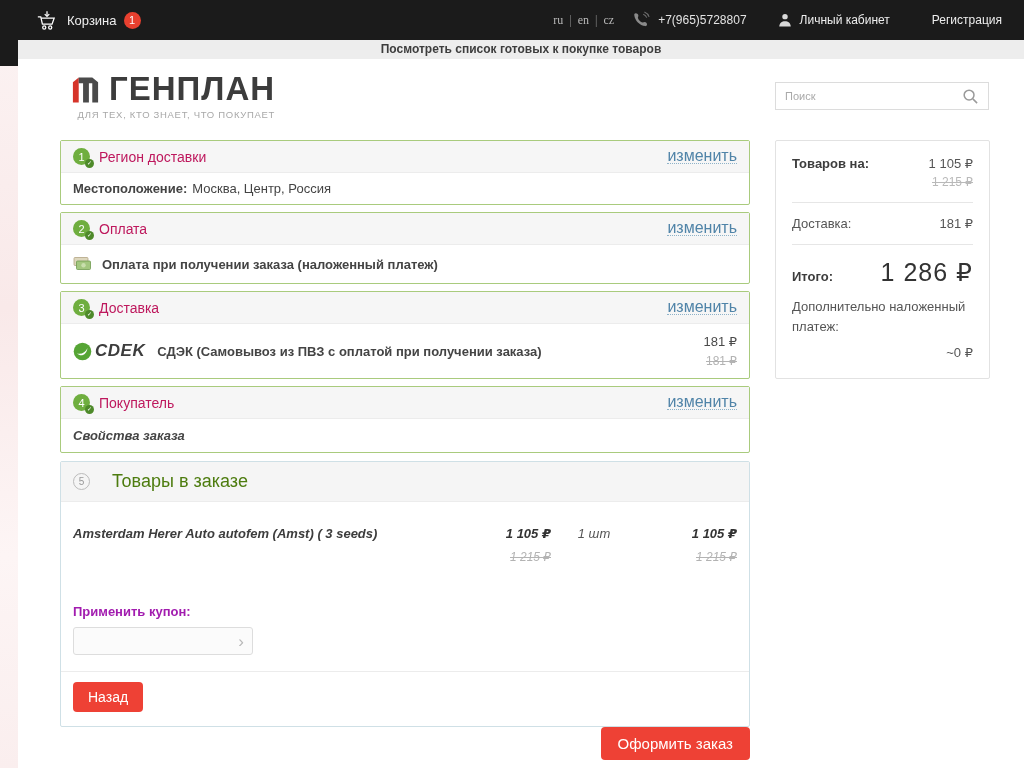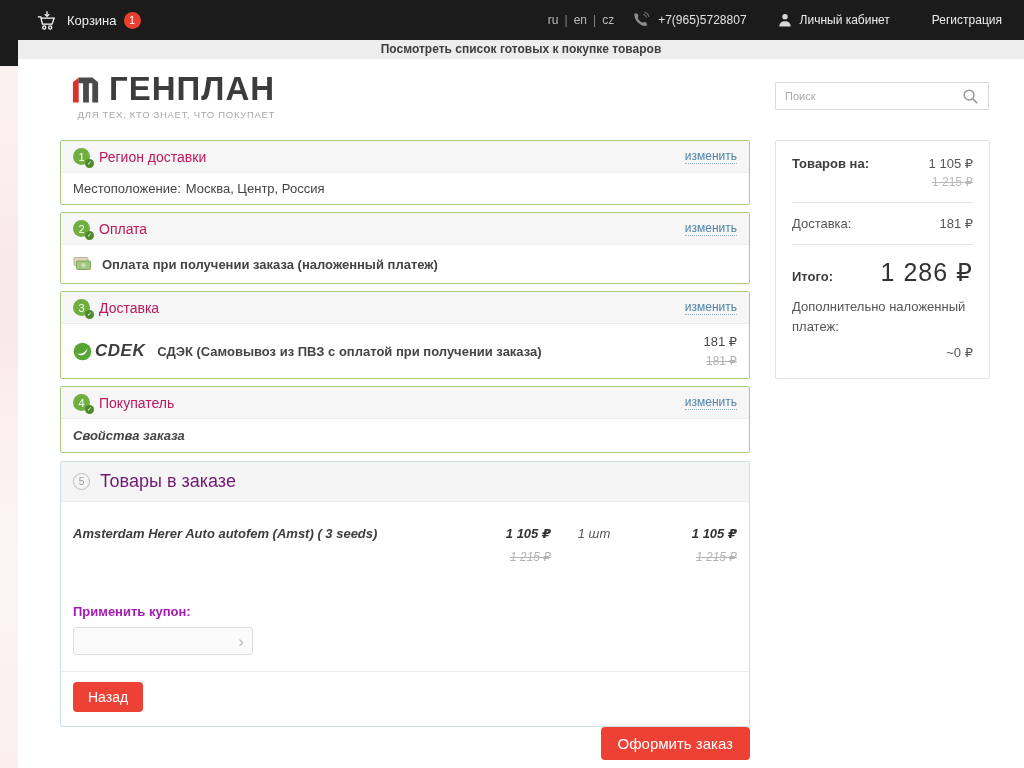--- a/index.html
+++ b/index.html
@@ -8,21 +8,21 @@
 
   
   .topbar { position:absolute; left:0; top:0; width:1024px; height:40px; background:#1b1b1b;
             display:flex; align-items:center; color:#ddd; font-size:12px; z-index:5; }
   .topbar-left { display:flex; align-items:center; margin-left:36px; }
   .cart-link { display:flex; align-items:center; cursor:pointer; }
   .cart-label { color:#eee; font-size:13px; margin-left:9px; }
   .cart-badge { margin-left:7px; background:#e8402f; color:#fff; width:17px; height:17px; border-radius:50%;
                 display:flex; align-items:center; justify-content:center; font-size:11px; }
   .topbar-right { margin-left:auto; display:flex; align-items:center; margin-right:22px; }
-  .langs { color:#b9b9b9; display:flex; align-items:flex-end; }
+  .langs { color:#b9b9b9; display:flex; align-items:flex-end;font-family:Liberation Serif, serif; }
   .lang { color:#b9b9b9; cursor:pointer; }
   .lang-sep { margin:0 6px; color:#888; }
   .phone-wrap { display:flex; align-items:center; margin-left:18px; }
   .phone-number { color:#e3e3e3; margin-left:8px; cursor:pointer; }
   .account-wrap { display:flex; align-items:center; margin-left:30px; cursor:pointer; }
   .account-label { color:#eee; margin-left:7px; }
   .register-link { color:#eee; margin-left:42px; cursor:pointer; }
 
   
   .subbar { position:absolute; left:18px; top:40px; width:1006px; height:19px; background:#ededed;
@@ -54,43 +54,43 @@
 
   
   .step { border:1px solid #a9cb7d; border-radius:2px; background:#fff; margin-bottom:7px; }
   .step-header { background:#f6f6f6; height:32px; display:flex; align-items:center; padding:0 12px;
                  border-bottom:1px solid #ececec; }
   .badge { position:relative; width:17px; height:17px; border-radius:50%; background:#6fae3f; color:#fff;
            font-size:11px; display:flex; align-items:center; justify-content:center; flex:0 0 auto; }
   .badge-check { position:absolute; right:-4px; bottom:-3px; width:9px; height:9px; border-radius:50%;
                  background:#4e8a2a; color:#fff; font-size:6px; line-height:9px; text-align:center; }
   .step-title { font-size:14px; color:#be185d; margin-left:9px; }
-  .edit-link { margin-left:auto; font-size:12px; color:#5084a8; border-bottom:1px dotted #8fb3c9;
+  .edit-link { margin-left:auto; font-size:16px; color:#5084a8; border-bottom:1px dotted #8fb3c9;
                cursor:pointer; line-height:14px; }
   .step-body { padding:8px 12px; font-size:13px; color:#444; }
   .body-flex { display:flex; align-items:center; }
   .bold { font-weight:bold; }
-  .loc-label { font-weight:normal; margin-right:5px; }
+  .loc-label { font-weight:bold; margin-right:5px; }
   .pay-body { padding:11px 12px; }
   .pay-icon { margin-right:10px; flex:0 0 auto; }
   .ship-body { padding:10px 12px; }
   .cdek-logo { display:flex; align-items:center; margin-right:12px; cursor:pointer; }
   .cdek-text { font-style:italic; font-weight:900; font-size:17px; color:#3d3d3d; margin-left:3px; letter-spacing:.5px; }
   .ship-name { flex:1; font-weight:bold; padding-right:10px; }
   .price-stack { text-align:right; flex:0 0 auto; }
   .price-cur { color:#4a4a4a; font-size:13px; }
   .price-old { color:#b3b3b3; font-size:12px; text-decoration:line-through; margin-top:5px; }
 
   
   .order-block { border:1px solid #cfe0e6; border-radius:2px; background:#fff; margin-top:8px; }
   .order-header { background:#f5f5f5; height:40px; display:flex; align-items:center; padding:0 12px;
                   border-bottom:1px solid #ececec; }
   .num-circle { width:17px; height:17px; border-radius:50%; border:1px solid #bbb; color:#999; font-size:10px;
                 display:flex; align-items:center; justify-content:center; flex:0 0 auto; }
-  .order-title { font-size:18px; color:#701a75; margin-left:10px; }
+  .order-title { font-size:18px; color:#4d7c0f; margin-left:22px; }
   .order-body { padding:0 12px; }
   .product-row { display:flex; padding:24px 0 6px;font-style:italic; }
   .product-name { flex:1; font-weight:bold; font-size:13px; color:#3d3d3d; padding-right:8px; cursor:pointer; }
   .col-price { width:92px; text-align:right; }
   .col-qty { width:86px; text-align:center; font-size:13px; color:#555; }
   .col-total { width:100px; text-align:right; }
   .p-cur { font-weight:bold; font-size:13px; color:#333; }
   .p-old { color:#b3b3b3; font-size:12px; text-decoration:line-through; margin-top:9px; }
 
   .coupon-section { margin-top:34px; }

